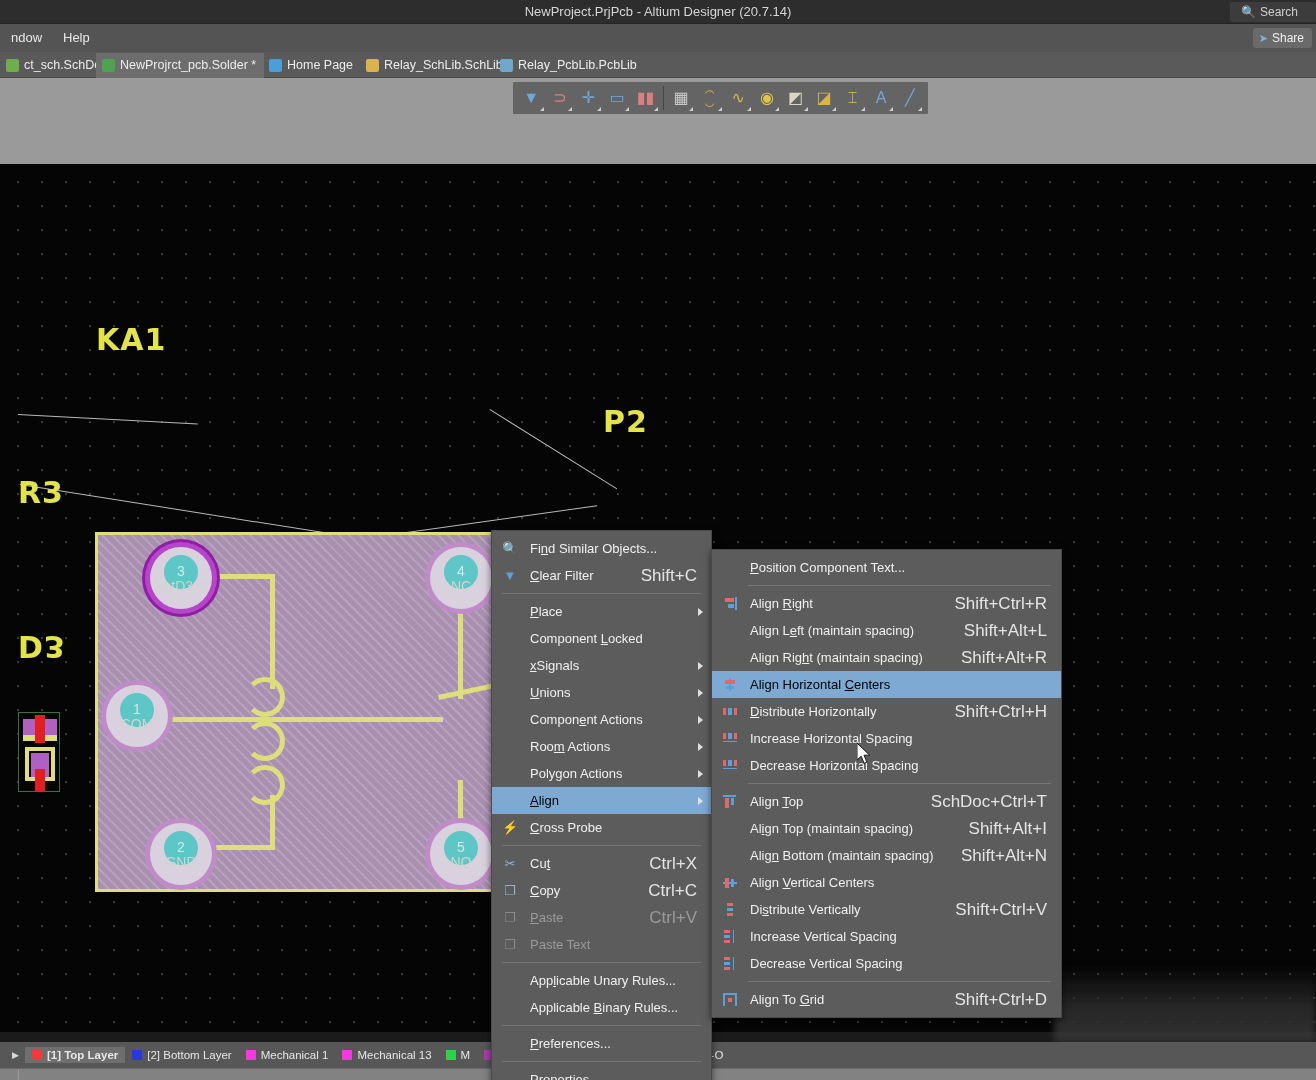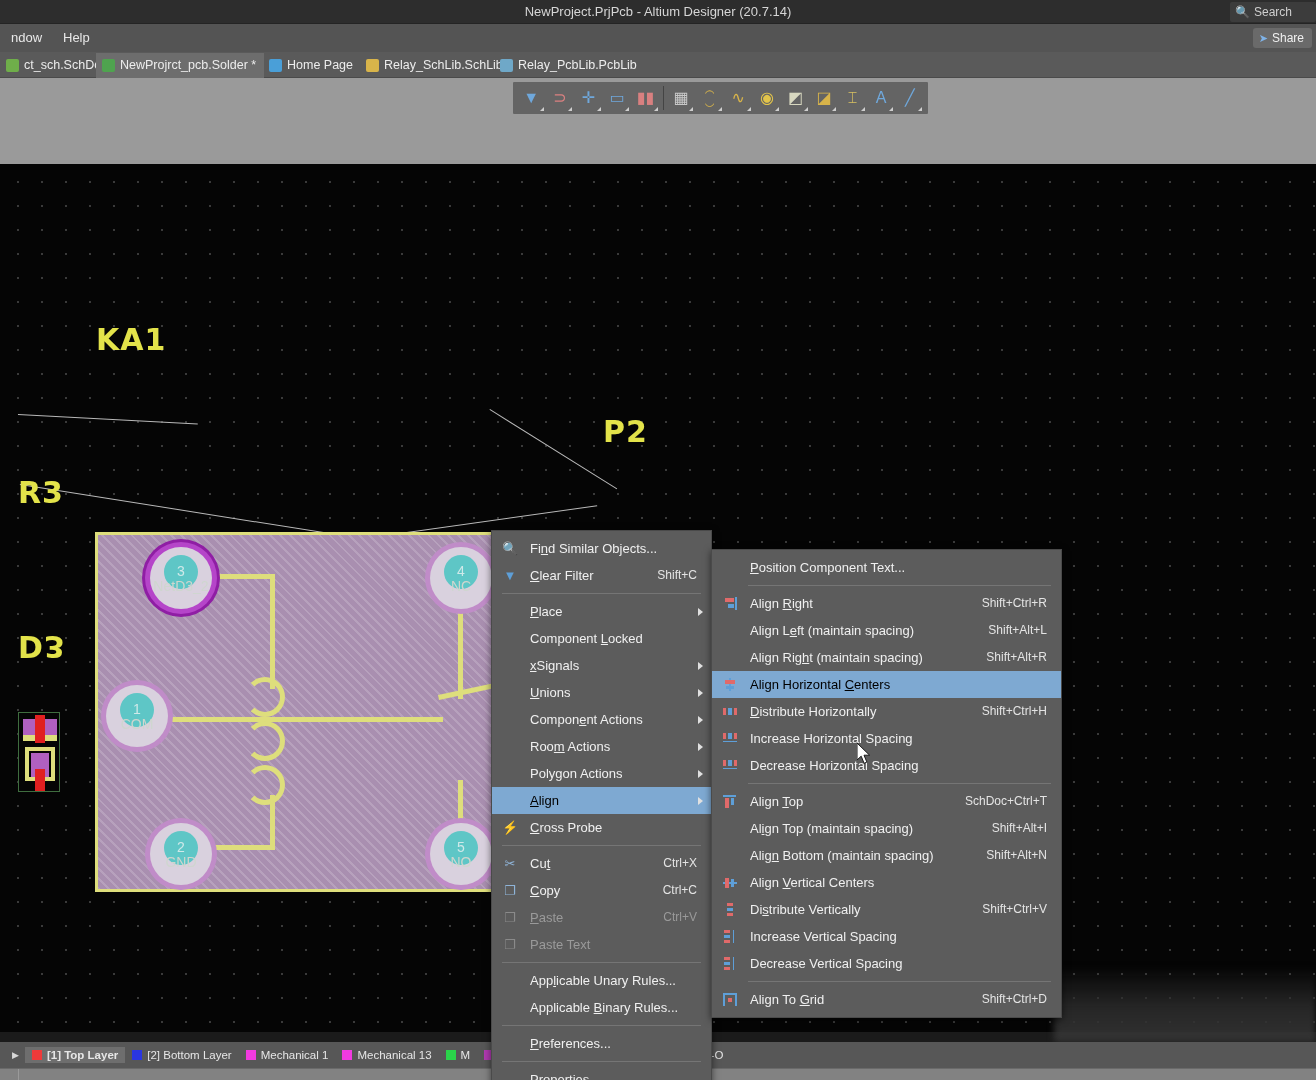--- a/index.html
+++ b/index.html
@@ -16,21 +16,21 @@
     position: absolute; left: 0; top: 0; width: 1316px; height: 24px;
     background: #2d2d2d; border-bottom: 1px solid #242424;
   }
   .titlebar .title {
     position: absolute; left: 0; top: 0; width: 1316px; height: 24px;
     line-height: 24px; text-align: center; color: #d6d6d6; font-size: 13px;
   }
   .searchbox {
     position: absolute; right: 0; top: 2px; height: 20px; width: 86px;
     background: #3c3c3c; border-radius: 2px; color: #cfcfcf; font-size: 12px;
-    line-height: 20px; padding-left: 5px; overflow: hidden; white-space: nowrap;
+    line-height: 20px; padding-left: 11px; overflow: hidden; white-space: nowrap;
   }
   .searchbox .mag { display: inline-block; margin-right: 4px; color: #d0d0d0; }
 
   
   .menubar {
     position: absolute; left: 0; top: 24px; width: 1316px; height: 28px;
     background: #545454;
   }
   .menubar .mitem {
     position: absolute; top: 0; height: 28px; line-height: 28px;
@@ -170,21 +170,21 @@
   #ctx-align { left: 711px; top: 549px; width: 351px; }
   .mrow {
     position: relative; height: 27px; line-height: 27px;
     padding-left: 38px; padding-right: 18px; white-space: nowrap;
   }
   .mrow.hl { background: #7ea9d2; color: #000000; }
   .mrow.disabled { color: #9a9a9a; }
   .mrow .lbl u { text-decoration: underline; }
   .mrow .acc {
     position: absolute; right: 14px; top: 0; line-height: 27px;
-    color: #e4e4e4; font-size: 12px;
+    color: #e4e4e4; font-size: 17px;
   }
   .mrow.disabled .acc { color: #9a9a9a; }
   .mrow .sub {
     position: absolute; right: 8px; top: 10px; width: 0; height: 0;
     border-top: 4px solid transparent; border-bottom: 4px solid transparent;
     border-left: 5px solid #e0e0e0;
   }
   .mrow .mi {
     position: absolute; left: 8px; top: 4px; width: 20px; height: 19px;
     display: flex; align-items: center; justify-content: center;
@@ -370,21 +370,21 @@
       <div class="mpad" style="left:4px; top:6px; width:34px; height:18px;"></div>
       <div class="ypad" style="left:4px; top:22px; width:34px; height:6px;"></div>
       <div class="rpad" style="left:16px; top:2px; width:10px; height:28px;"></div>
       <div class="ypad" style="left:6px; top:34px; width:30px; height:34px; background:transparent; border:4px solid #dede7c;"></div>
       <div class="mpad" style="left:12px; top:40px; width:18px; height:24px;"></div>
       <div class="rpad" style="left:16px; top:56px; width:10px; height:22px;"></div>
     </div>
 
     <div id="designators">
         <div class="refdes" style="left: 96px; top: 158px;">KA1</div>
-        <div class="refdes" style="left: 603px; top: 250px;">P2</div>
+        <div class="refdes" style="left: 603px; top: 240px;">P2</div>
         <div class="refdes" style="left: 18px; top: 311px; text-align: right;">R3</div>
         <div class="refdes flip" style="left: 18px; top: 465px;">D3</div>
       </div>
   </div>
 
   <div class="blurpanel"></div>
 
   <div class="layerbar">
     <span class="arrow">▶</span>
     <div id="layerchips" style="display:flex; align-items:center;">

